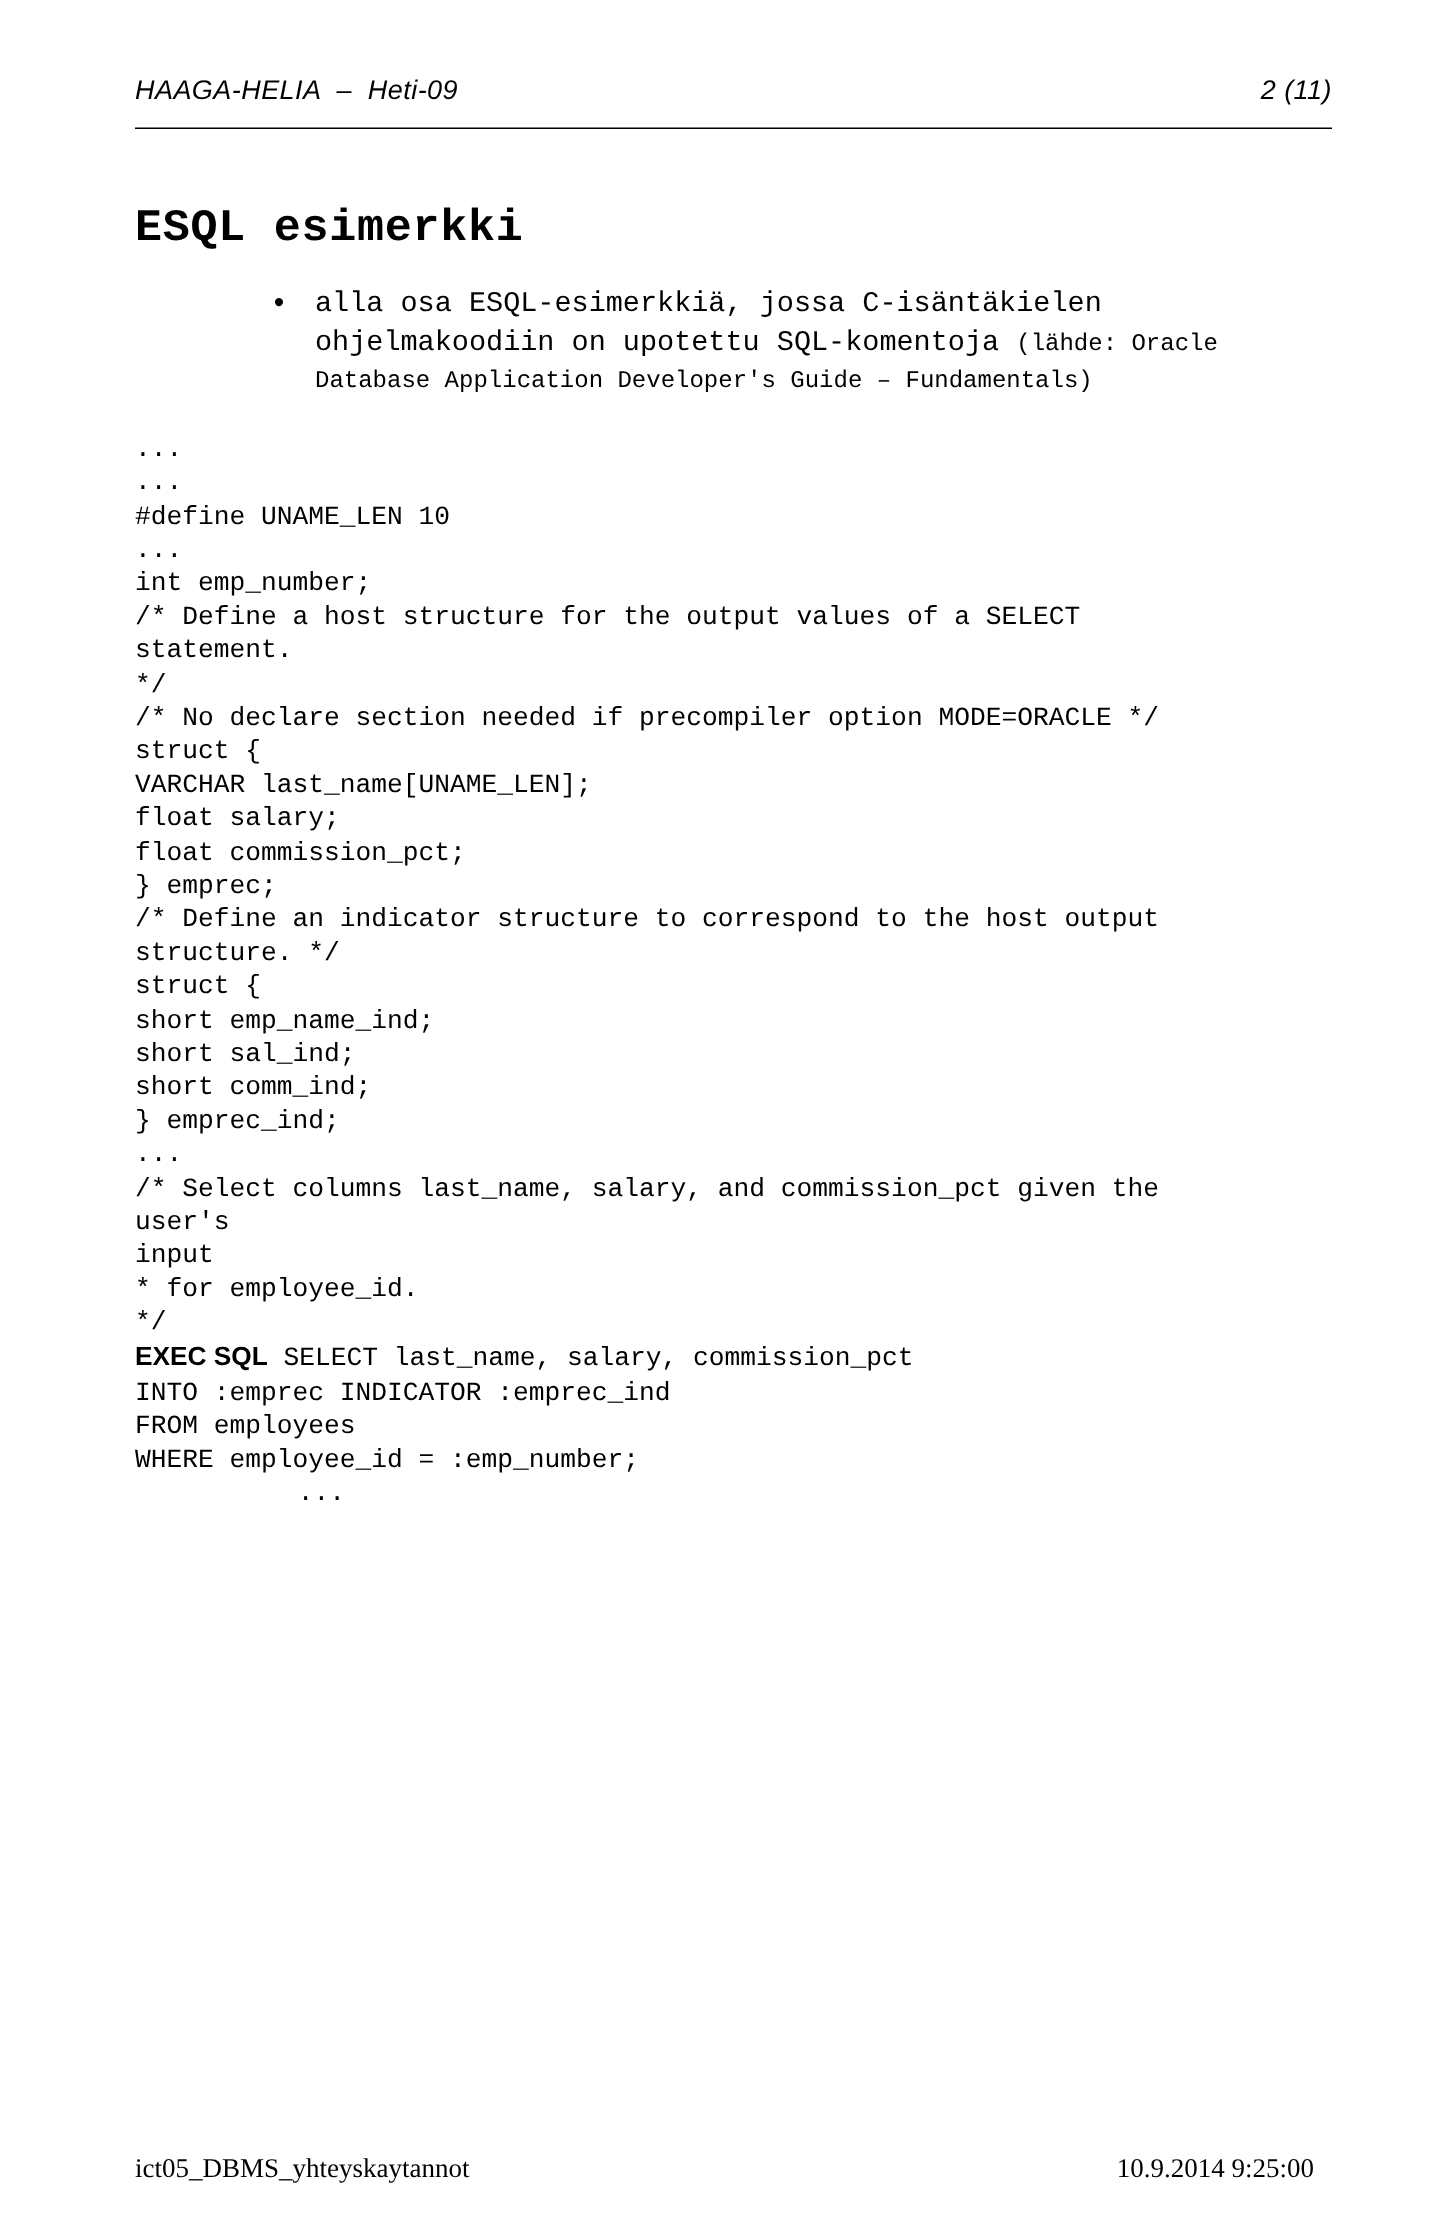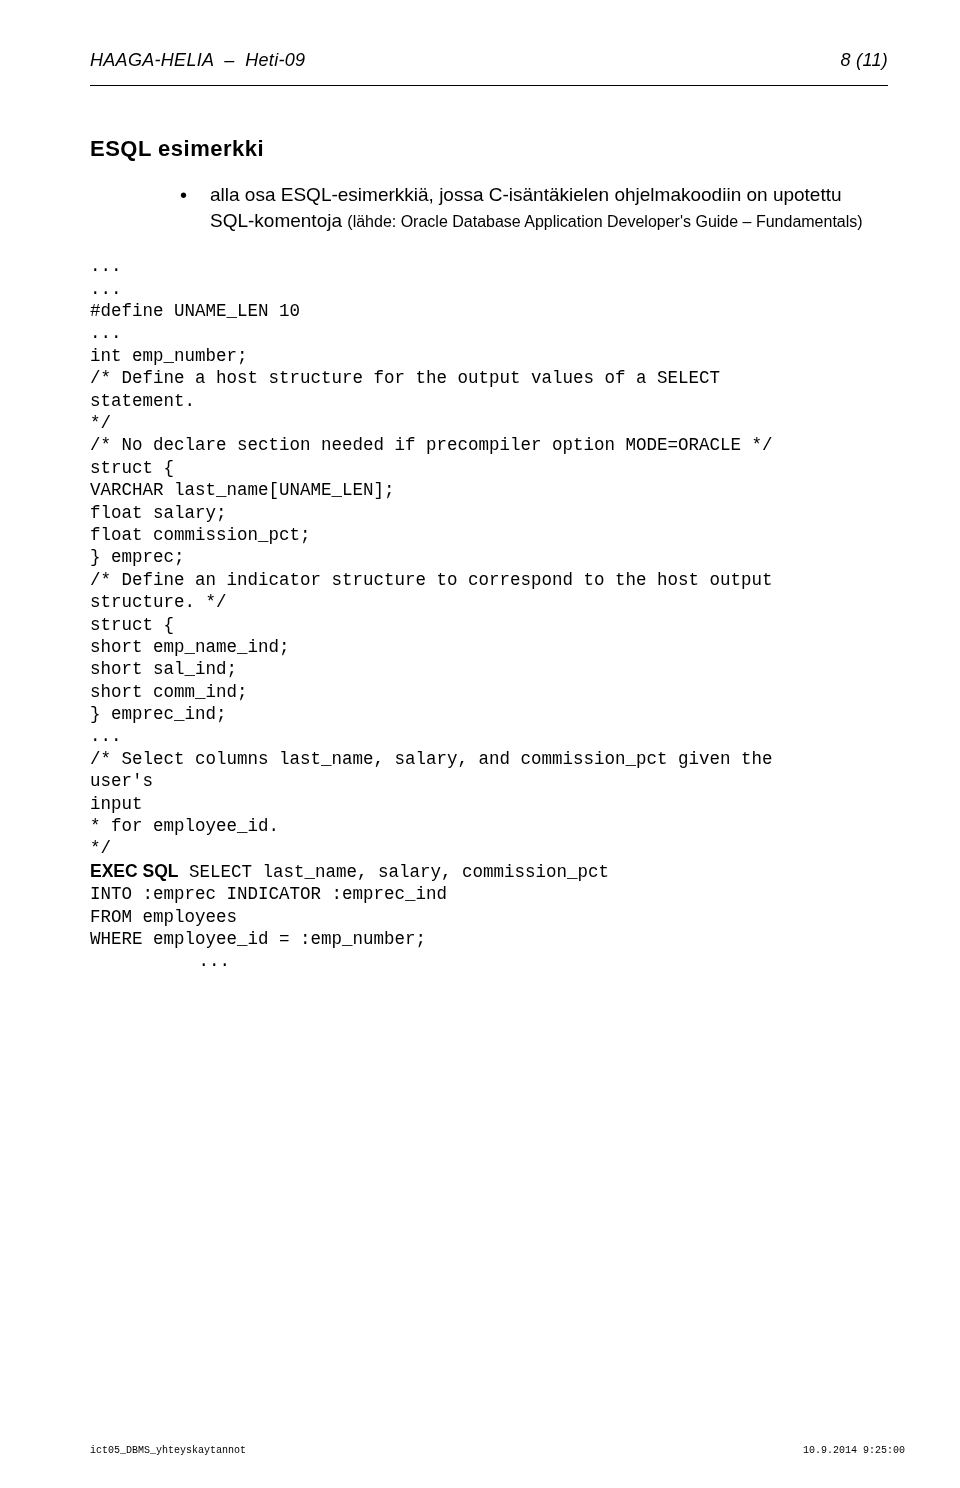--- a/index.html
+++ b/index.html
@@ -27,39 +27,39 @@
   }
   .header-left { }
   .header-right { }
   .header-line { font-family: "Trebuchet MS", Arial, sans-serif; font-style: italic; }
   .hr {
     border: none;
     border-top: 1px solid #000;
     margin: 14px 0 40px 0;
   }
   h1.title {
-    font-family: Liberation Sans, sans-serif;
-    font-size: 22px;
+    font-family: Liberation Mono, monospace;
+    font-size: 30px;
     font-weight: bold;
     margin: 50px 0 20px 0;
     letter-spacing: 0.5px;
   }
   ul.bullet {
     margin: 0 0 22px 0;
     padding-left: 120px;
     list-style: none;
   }
   ul.bullet li::before {
     content: "•";
     position: absolute;
     margin-left: -30px;
     font-size: 20px;
   }
   ul.bullet li {
-    font-family: Liberation Sans, sans-serif;
+    font-family: Liberation Mono, monospace;
     font-size: 19px;
     line-height: 1.35;
   }
   .source-note {
     font-size: 16px;
   }
   .code {
     font-family: "Courier New", monospace;
     font-size: 17.5px;
     line-height: 1.28;
@@ -70,41 +70,41 @@
     font-weight: bold;
   }
   .indent {
     display: inline-block;
     width: 6.2em;
   }
   .footer {
     position: absolute;
     bottom: 32px;
     left: 90px;
-    right: 55px;
+    right: 84px;
     display: flex;
     justify-content: space-between;
-    font-family: Liberation Mono, monospace;
-    font-size: 10px;
+    font-family: Liberation Serif, serif;
+    font-size: 18px;
   }
 </style>
 </head>
 <body>
 
 <div class="page">
 
   <div class="header">
     <div class="header-left">
       <div class="header-line">
         <span>HAAGA-HELIA</span>
         <span>&nbsp;–&nbsp;</span>
         <span>Heti-09</span>
       </div>
     </div>
-    <div class="header-right header-line">8 (11)</div>
+    <div class="header-right header-line">2 (11)</div>
   </div>
 
   <hr class="hr">
 
   <h1 class="title">ESQL esimerkki</h1>
 
   <ul class="bullet">
     <li>
       <span>alla osa ESQL-esimerkkiä, jossa C-isäntäkielen ohjelmakoodiin on upotettu SQL-komentoja </span><span class="source-note">(lähde: Oracle Database Application Developer's Guide – Fundamentals)</span>
     </li>

